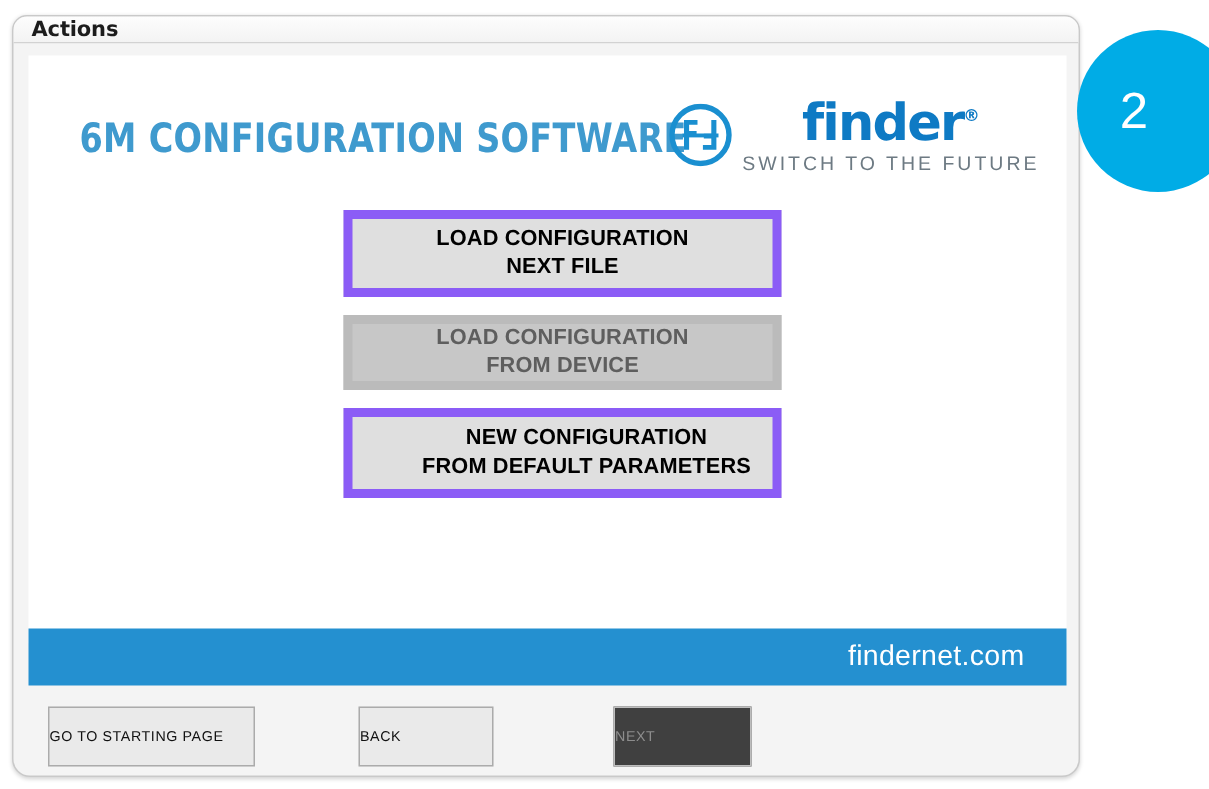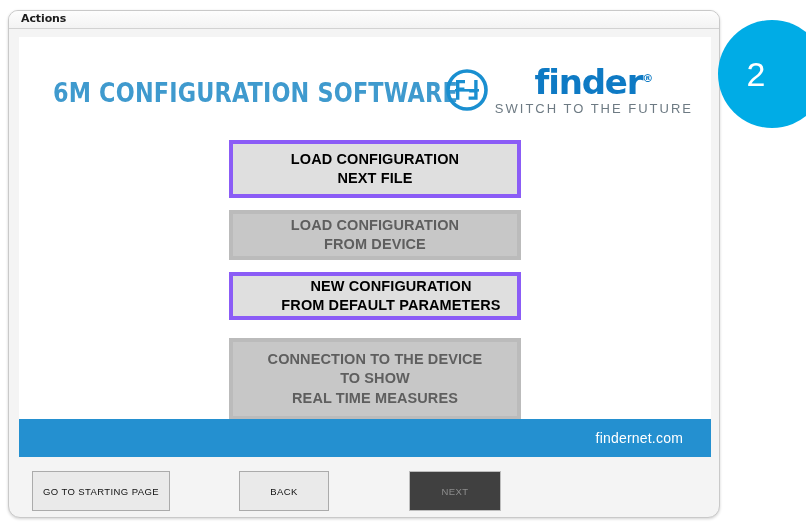--- a/index.html
+++ b/index.html
@@ -38,21 +38,21 @@
     height: 18px;
     box-sizing: border-box;
     border-bottom: 1px solid #d2d2d2;
     background: linear-gradient(#fdfdfd, #f3f3f3);
     border-radius: 9px 9px 0 0;
   }
   #title-bar-label {
     position: absolute;
     left: 12px;
     top: 1px;
-    font-size: 11px;
+    font-size: 14px;
     font-weight: bold;
     color: #1c1c1c;
     letter-spacing: -0.1px;
     font-family: "DejaVu Sans", sans-serif;
   }
 
   
   #content-panel {
     position: absolute;
     left: 10px;
@@ -119,21 +119,21 @@
   
   #action-stack {
     position: absolute;
     left: 210px;
     top: 103px;
     width: 292px;
   }
   .action-button {
     width: 292px;
     box-sizing: border-box;
-    border: 4px solid #8b5cf6;
+    border: 6px solid #8b5cf6;
     display: flex;
     align-items: center;
     justify-content: center;
     text-align: center;
     font-size: 14.5px;
     font-weight: bold;
     line-height: 1.33;
     letter-spacing: 0.1px;
     font-family: "Liberation Sans", sans-serif;
     cursor: pointer;
@@ -144,61 +144,61 @@
     color: #000000;
   }
   .action-button.disabled {
     background: #c7c7c7;
     color: #5e5e5e;
     border-color: #bbbbbb;
     cursor: default;
   }
   #btn-load-file   { height: 58px; margin-bottom: 12px; }
   #btn-load-device { height: 50px; margin-bottom: 12px; }
-  #btn-new-config  { height: 48px; margin-bottom: 18px; padding-left: 32px; }
+  #btn-new-config  { height: 60px; margin-bottom: 18px; padding-left: 32px; }
   #btn-realtime    { height: 82px; }
 
   
   #footer-band {
     position: absolute;
     left: 10px;
     top: 408px;
     width: 692px;
     height: 38px;
     background: #2490d0;
     display: flex;
     align-items: center;
     justify-content: flex-end;
     box-sizing: border-box;
     padding-right: 28px;
   }
   #footer-url {
     color: #ffffff;
-    font-size: 14px;
+    font-size: 19px;
     letter-spacing: 0.2px;
     font-family: "Liberation Sans", sans-serif;
   }
 
   
   #nav-bar {
     position: absolute;
     left: 0;
     top: 452px;
     width: 100%;
     height: 56px;
   }
   .nav-button {
     position: absolute;
     top: 8px;
     height: 40px;
     box-sizing: border-box;
     border: 1px solid #ababab;
     display: flex;
     align-items: center;
-    justify-content: center;
+    justify-content: flex-start;
     font-size: 9.5px;
     letter-spacing: 0.4px;
     font-family: "Liberation Sans", sans-serif;
     cursor: pointer;
     user-select: none;
   }
   .nav-button.enabled {
     background: #eaeaea;
     color: #111111;
   }
@@ -278,27 +278,20 @@
         </div>
       </div>
 
       <div id="btn-new-config" class="action-button enabled">
         <div>
           <div>NEW CONFIGURATION</div>
           <div>FROM DEFAULT PARAMETERS</div>
         </div>
       </div>
 
-      <div id="btn-realtime" class="action-button disabled">
-        <div>
-          <div>CONNECTION TO THE DEVICE</div>
-          <div>TO SHOW</div>
-          <div>REAL TIME MEASURES</div>
-        </div>
-      </div>
 
     </div>
   </div>
 
   <div id="footer-band">
     <span id="footer-url">findernet.com</span>
   </div>
 
   <div id="nav-bar">
     <div id="nav-start" class="nav-button enabled">

